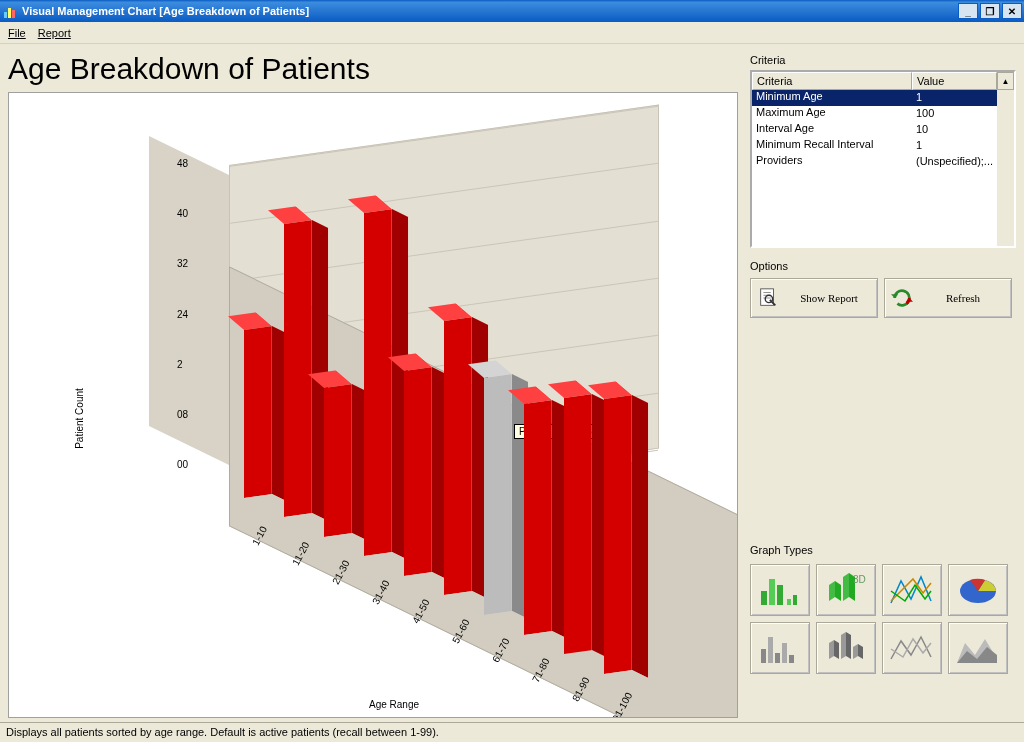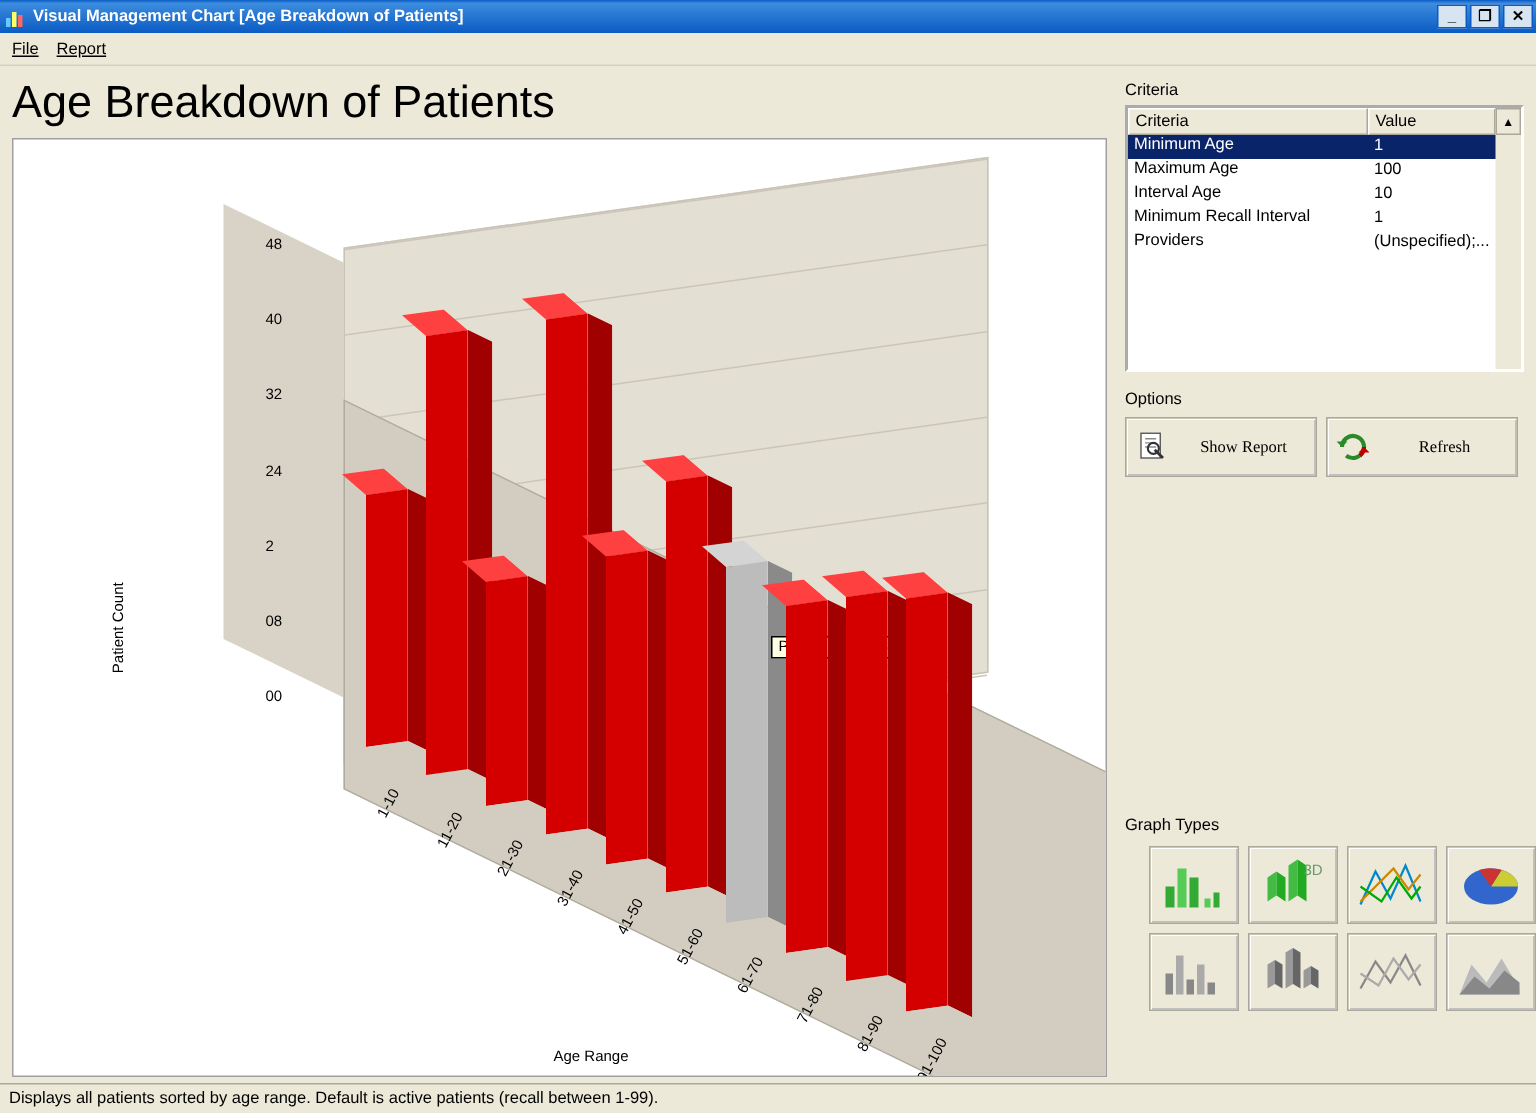--- a/index.html
+++ b/index.html
@@ -117,21 +117,21 @@
     align-items: center;
     padding: 0 6px;
     gap: 8px;
     cursor: pointer;
     box-shadow: inset 1px 1px 0 #fff, inset -1px -1px 0 #c0c0c0;
     font-family: Liberation Serif, serif;
   }
   .opt-btn .icon { width: 22px; height: 22px; }
   .opt-btn .lbl { flex:1; text-align:center; font-size:11px;}
   .graph-types { margin-top: auto; margin-bottom: 40px; }
-  .gt-grid { display: grid; grid-template-columns: repeat(4, 60px); gap: 6px; margin-top: 8px; margin-left: 16px; }
+  .gt-grid { display: grid; grid-template-columns: repeat(4, 60px); gap: 6px; margin-top: 8px; }
   .gt-btn {
     width: 60px; height: 52px;
     border: 1px solid #aca899;
     background: #ece9d8;
     display: flex; align-items: center; justify-content: center;
     cursor: pointer;
     box-shadow: inset 1px 1px 0 #fff, inset -1px -1px 0 #c0c0c0;
     position: relative;
   }
   .statusbar {

